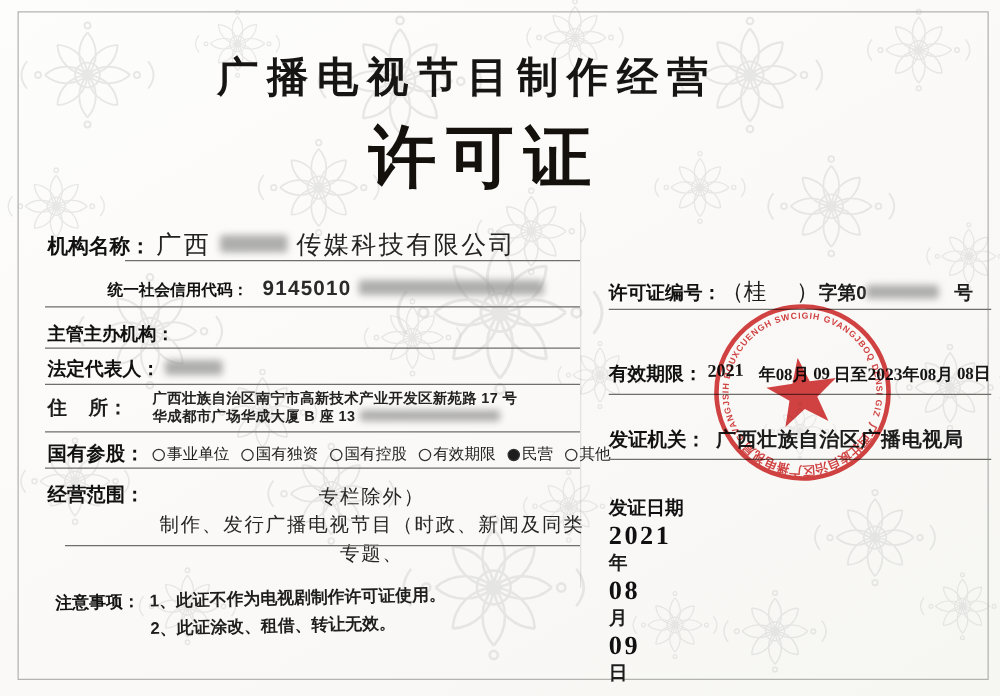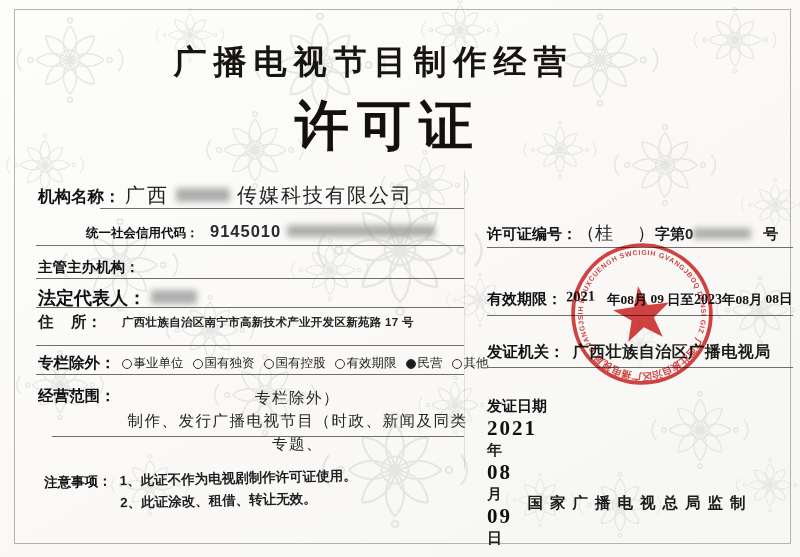--- a/index.html
+++ b/index.html
@@ -32,21 +32,21 @@
   #org-name .val{font-size:20px;letter-spacing:2px;color:#222;}
   #ul1{left:100px;top:208px;width:364px;}
 
   #credit{left:38px;top:222px;font-size:12.5px;margin-left:48px;}
   #credit .val{font-size:16.5px;font-weight:700;letter-spacing:1px;margin-left:8px;color:#2a2a2a;}
   #ul2{left:36px;top:245px;width:428px;}
 
   #supervisor{left:38px;top:258px;font-size:14.5px;}
   #ul3{left:36px;top:278px;width:428px;}
 
-  #legal{left:38px;top:286px;font-size:18px;}
+  #legal{left:38px;top:286px;font-size:15px;}
   #ul4{left:36px;top:307px;width:428px;}
 
   #residence{left:38px;top:312px;display:flex;align-items:center;}
   #residence .rlbl{display:flex;justify-content:space-between;width:64px;font-size:15.5px;font-weight:700;}
   #residence .addr{margin-left:20px;font-size:11.5px;font-weight:700;line-height:14.5px;letter-spacing:.3px;color:#222;}
   #ul5{left:36px;top:345px;width:428px;}
 
   #nature{left:38px;top:353px;font-size:15.5px;display:flex;align-items:center;}
   #nature .opts{margin-left:6px;display:flex;gap:9px;align-items:center;}
   .radio{display:inline-flex;align-items:center;gap:2px;
@@ -187,26 +187,30 @@
   </div>
   <div class="line" id="ul4"></div>
 
   <div class="row" id="residence">
     <span class="rlbl">
       <span>住</span>
       <span>所：</span>
     </span>
     <span class="addr">
       <div>广西壮族自治区南宁市高新技术产业开发区新苑路 17 号</div>
+      <div>
+        <span>华成都市广场华成大厦 B 座 13</span>
+        <span class="redact" style="width:112px;height:9px"></span>
+      </div>
     </span>
   </div>
   <div class="line" id="ul5"></div>
 
   <div class="row" id="nature">
-    <span class="lbl">专栏除外：</span>
+    <span class="lbl">国有参股：</span>
     <span class="opts">
         <span class="radio">
           <i class="dot"></i>
           <span>事业单位</span>
         </span>
         <span class="radio">
           <i class="dot"></i>
           <span>国有独资</span>
         </span>
         <span class="radio">
@@ -265,21 +269,20 @@
   <div class="row" id="issue-date">
     <span class="lbl">发证日期</span>
     <span class="num">2021</span>
     <span class="u">年</span>
     <span class="num">08</span>
     <span class="u">月</span>
     <span class="num">09</span>
     <span class="u">日</span>
   </div>
 
-  <div class="row" id="footer">国家广播电视总局监制</div>
 
   <svg class="seal" viewBox="0 0 200 200">
     <defs>
       <path id="arcTop" d="M 30.7,140 A 80,80 0 1 1 169.3,140" fill="none"></path>
       <path id="arcBottom" d="M 169.3,140 A 80,80 0 0 1 30.7,140" fill="none"></path>
     </defs>
     <circle cx="100" cy="100" r="93" fill="none" stroke-width="5" stroke="#d23434"></circle>
     <polygon points="100,62 109.4,89.1 138,89.6 115.2,106.9 123.5,134.4 100,118 76.5,134.4 84.8,106.9 62,89.6 90.6,89.1" fill="#d23434"></polygon>
     <text font-size="9.5" font-weight="bold" letter-spacing="1" fill="#d23434">
       <textPath href="#arcTop" startOffset="0" textLength="330" lengthAdjust="spacingAndGlyphs">GVANGJSIH BOUXCUENGH SWCIGIH GVANGJBOQ DENSI GIZ</textPath>

